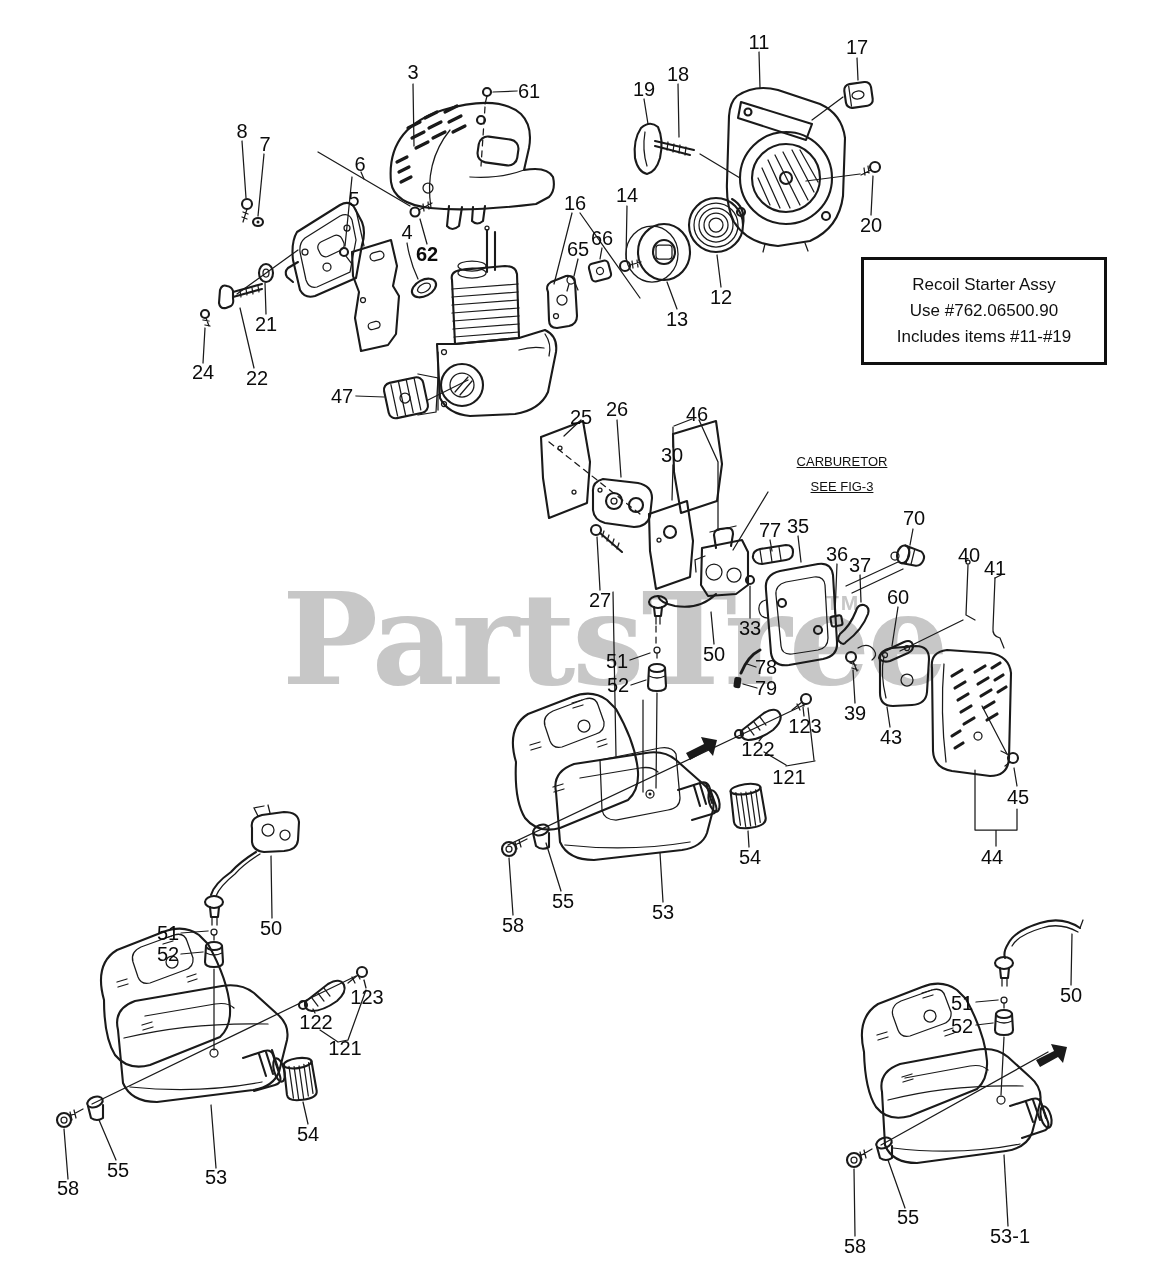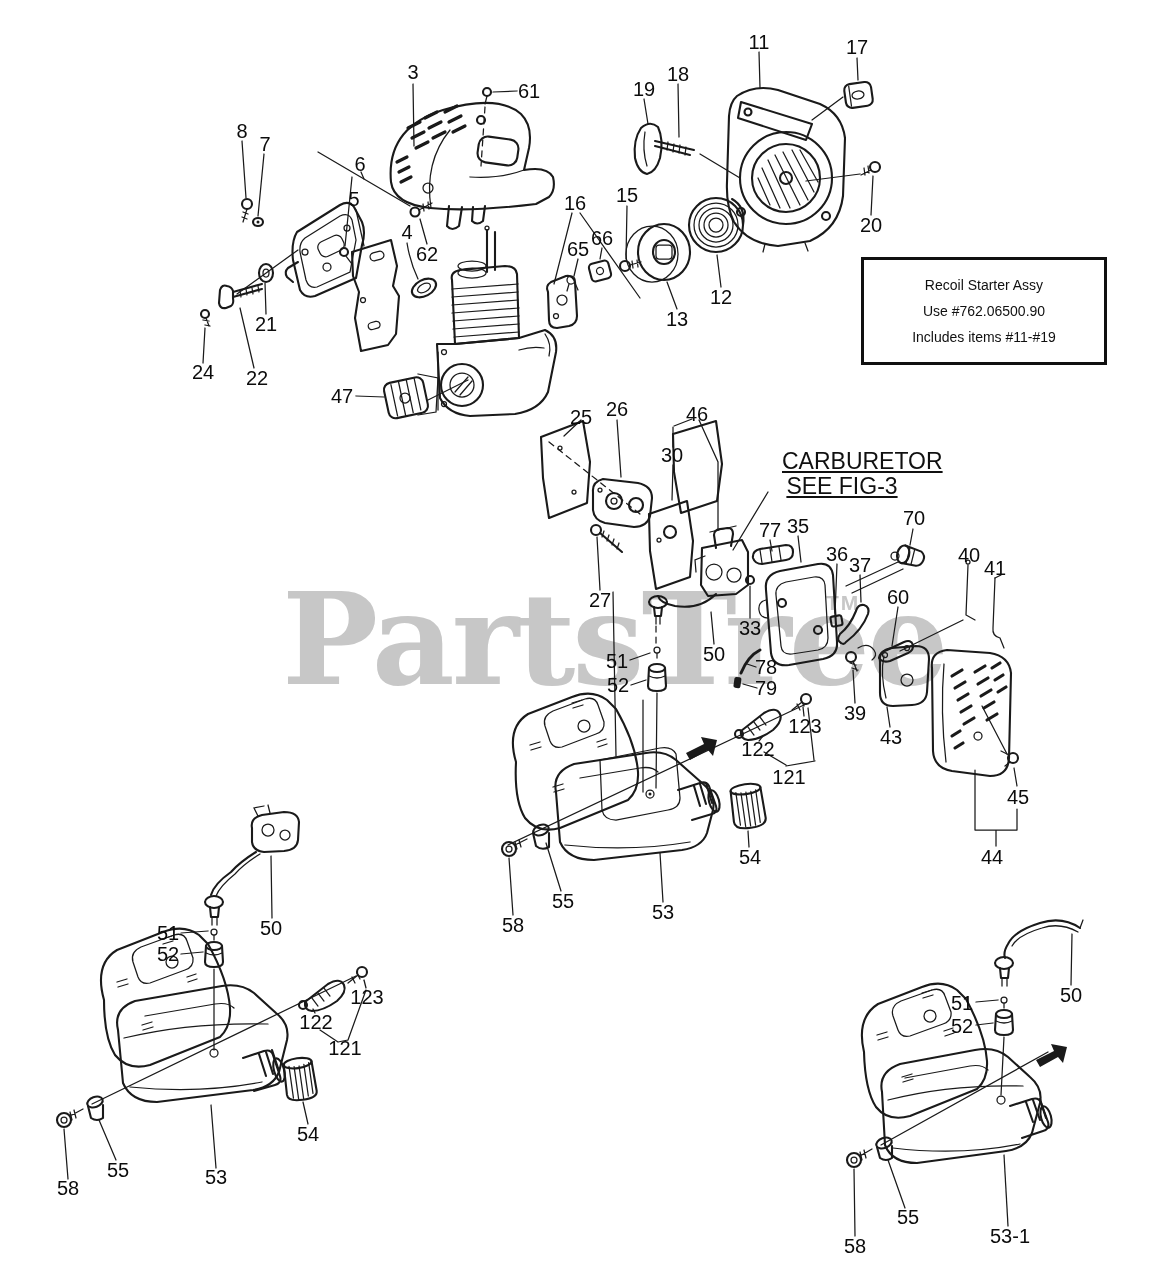--- a/index.html
+++ b/index.html
@@ -20,24 +20,24 @@
   .slot{fill:none;stroke:#1a1a1a;stroke-width:3.2;stroke-linecap:round;}
   .dash{stroke-dasharray:6 5;}
   .fillb{fill:#1a1a1a;stroke:none;}
   
   .callout{position:absolute;z-index:3;transform:translate(-50%,-50%);
            font-size:20px;color:#0c0c0c;white-space:nowrap;letter-spacing:0px;}
   
   .note-box{position:absolute;left:861px;top:257px;width:240px;height:102px;z-index:3;
             border:3.5px solid #101010;background:#ffffff;
             display:flex;flex-direction:column;justify-content:center;align-items:center;}
-  .note-line{font-size:14px;color:#101010;line-height:26px;white-space:nowrap;text-align:right;}
+  .note-line{font-size:17px;color:#101010;line-height:26px;white-space:nowrap;text-align:right;}
   
   .carb-note{position:absolute;left:782px;top:449px;width:120px;z-index:3;text-align:center;}
-  .carb-note div{font-size:23px;color:#101010;line-height:25px;text-decoration:underline;white-space:nowrap;}
+  .carb-note div{font-size:13px;color:#101010;line-height:25px;text-decoration:underline;white-space:nowrap;}
 </style>
 </head>
 <body>
 
 <div class="stage">
 
   <div class="watermark" style="color: rgb(199, 199, 199);">PartsTree</div>
   <div class="watermark-tm" style="color: rgb(199, 199, 199);">TM</div>
 
   <svg class="art" width="1149" height="1280" viewBox="0 0 1149 1280">
@@ -491,33 +491,33 @@
   </div>
 
   <div id="callout-layer">
       <div class="callout" style="left: 242px; top: 131px;">8</div>
       <div class="callout" style="left: 265px; top: 144px;">7</div>
       <div class="callout" style="left: 360px; top: 164px;">6</div>
       <div class="callout" style="left: 354px; top: 199px;">5</div>
       <div class="callout" style="left: 413px; top: 72px;">3</div>
       <div class="callout" style="left: 529px; top: 91px;">61</div>
       <div class="callout" style="left: 407px; top: 232px;">4</div>
-      <div class="callout" style="left: 427px; top: 254px;">62</div>
+      <div class="callout" style="left: 427px; top: 254px; font-weight: bold;">62</div>
       <div class="callout" style="left: 203px; top: 372px;">24</div>
       <div class="callout" style="left: 266px; top: 324px;">21</div>
       <div class="callout" style="left: 257px; top: 378px;">22</div>
       <div class="callout" style="left: 342px; top: 396px;">47</div>
       <div class="callout" style="left: 644px; top: 89px;">19</div>
       <div class="callout" style="left: 678px; top: 74px;">18</div>
       <div class="callout" style="left: 759px; top: 42px;">11</div>
       <div class="callout" style="left: 857px; top: 47px; text-align: right;">17</div>
       <div class="callout" style="left: 871px; top: 225px;">20</div>
       <div class="callout" style="left: 721px; top: 297px;">12</div>
       <div class="callout" style="left: 677px; top: 319px;">13</div>
-      <div class="callout" style="left: 627px; top: 195px;">15</div>
+      <div class="callout" style="left: 627px; top: 195px;">14</div>
       <div class="callout" style="left: 575px; top: 203px;">16</div>
       <div class="callout" style="left: 578px; top: 249px;">65</div>
       <div class="callout" style="left: 602px; top: 238px;">66</div>
       <div class="callout" style="left: 581px; top: 409px; margin-top: 8px;">25</div>
       <div class="callout" style="left: 617px; top: 409px;">26</div>
       <div class="callout" style="left: 672px; top: 455px;">30</div>
       <div class="callout" style="left: 697px; top: 414px;">46</div>
       <div class="callout" style="left: 600px; top: 600px;">27</div>
       <div class="callout" style="left: 770px; top: 530px;">77</div>
       <div class="callout" style="left: 798px; top: 526px;">35</div>

